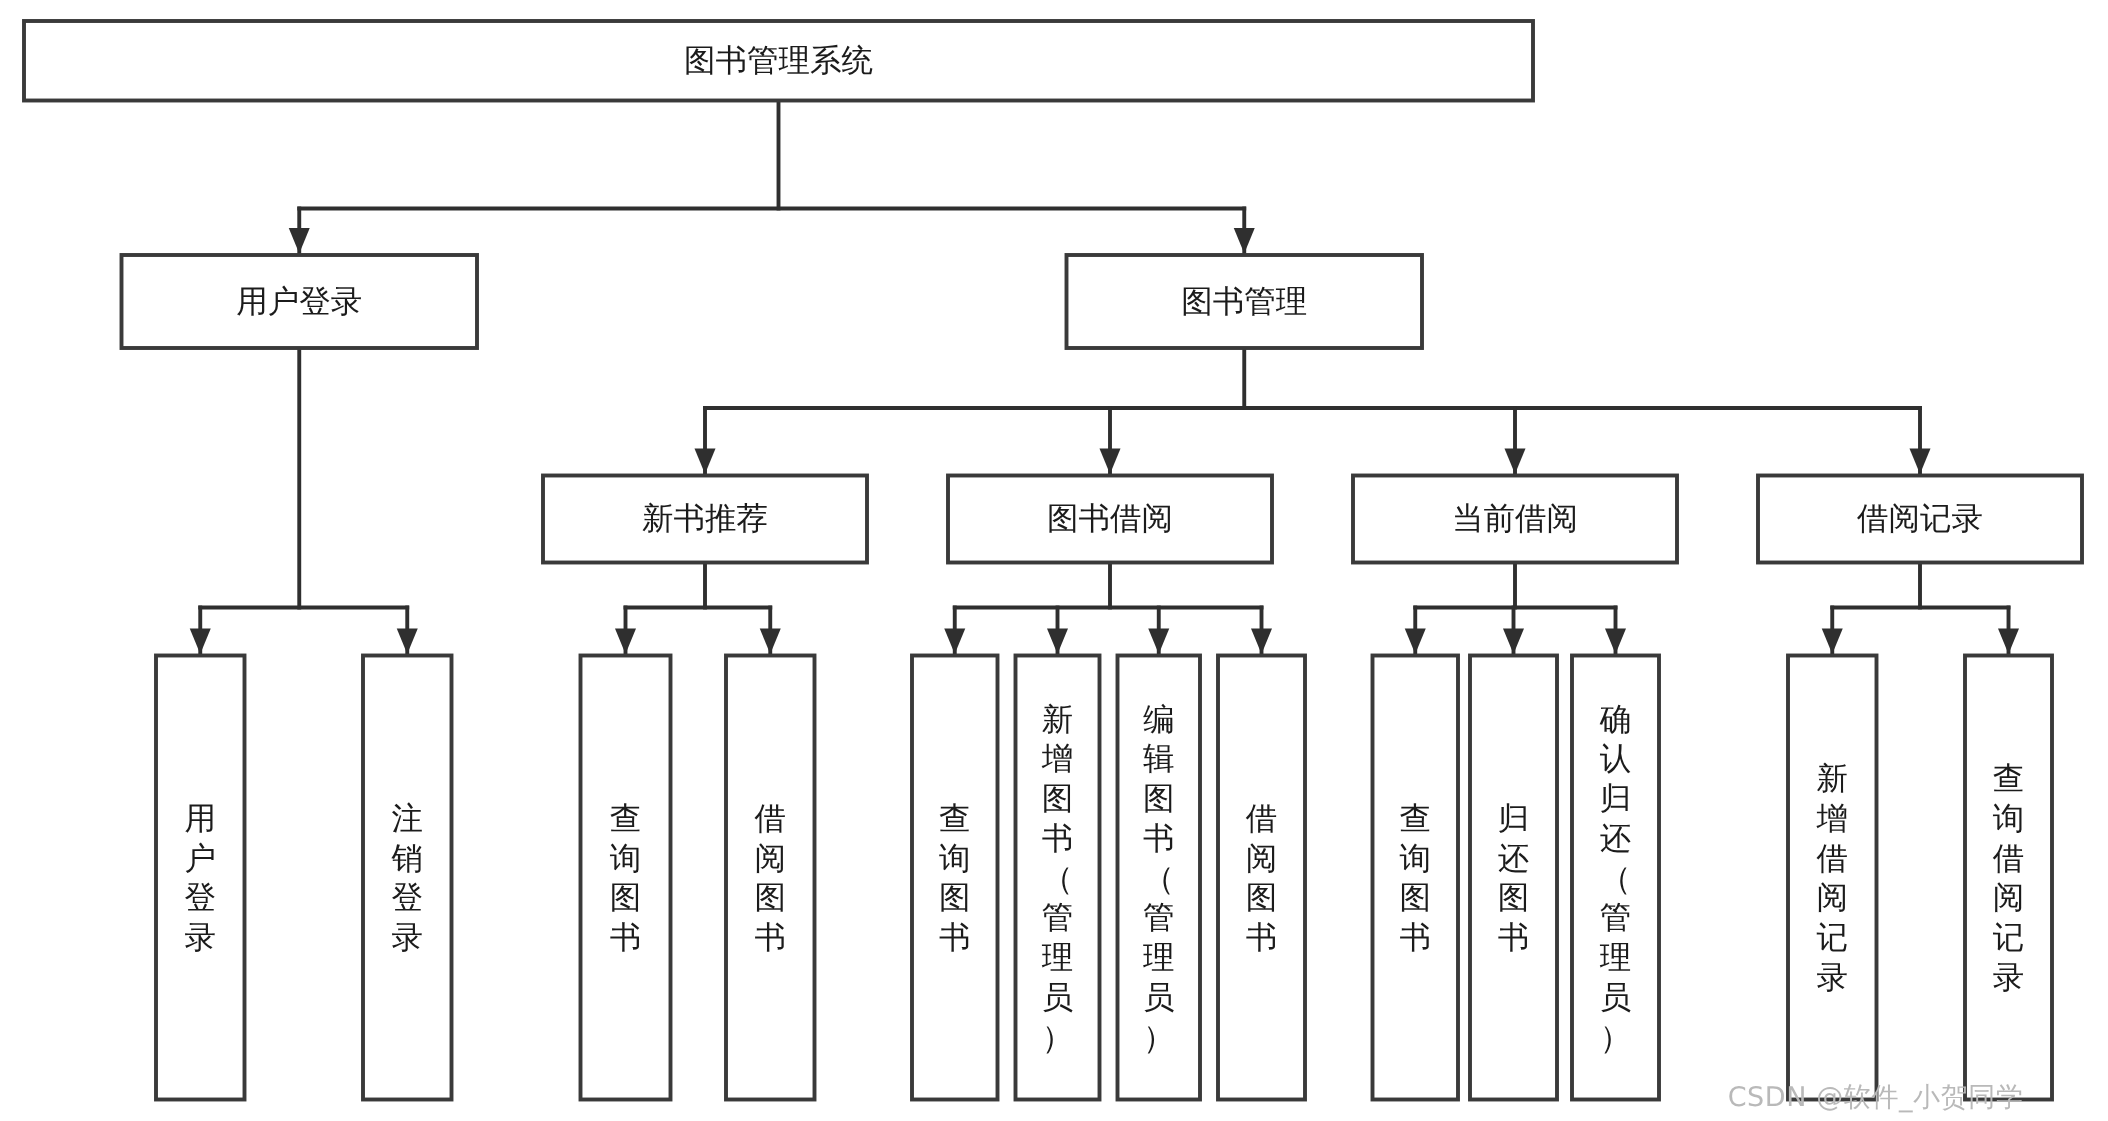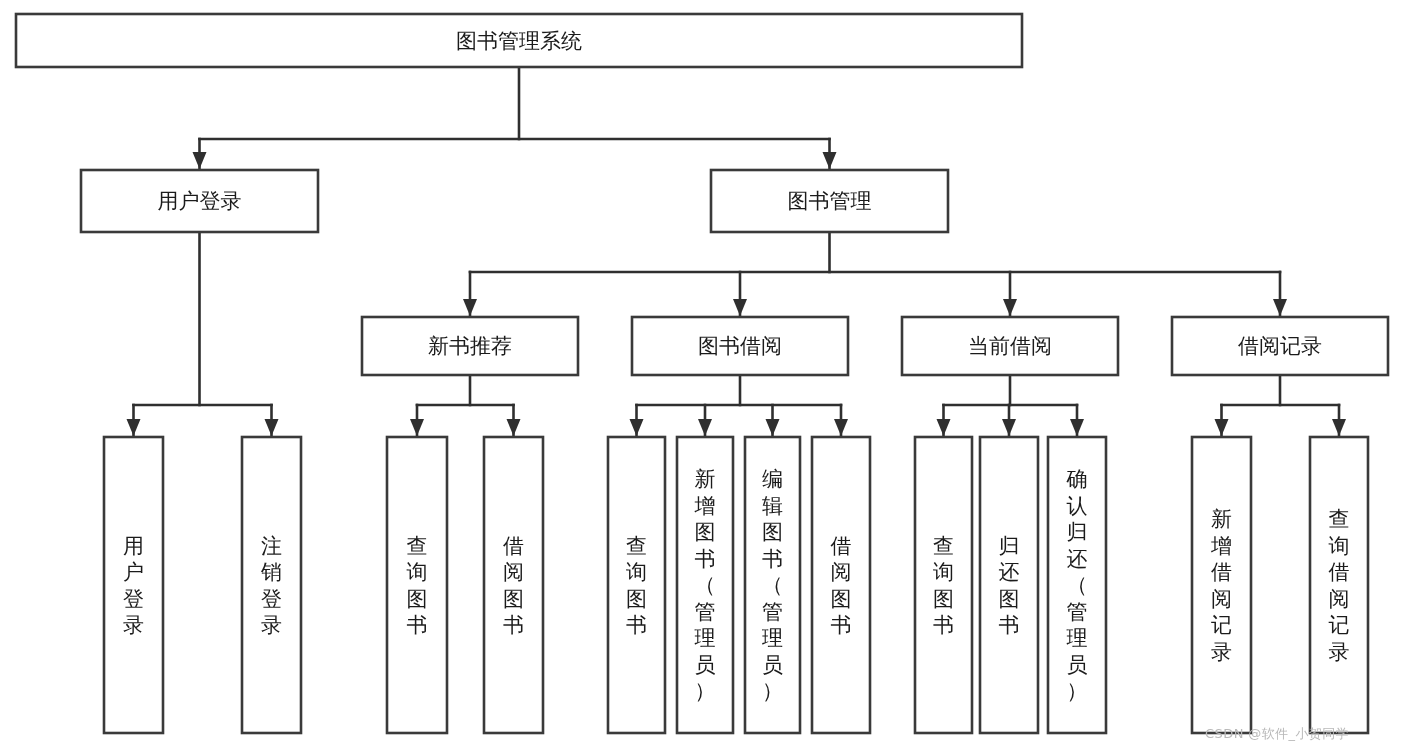--- a/index.html
+++ b/index.html
@@ -53,21 +53,21 @@
     font-family: "DejaVu Sans", "Liberation Sans", sans-serif;
     font-size: 21px;
     fill: #1b1b1b;
     text-anchor: middle;
   }
   .watermark-text {
     position: absolute;
     right: 6px;
     bottom: 4px;
     font-family: "DejaVu Sans", "Liberation Sans", sans-serif;
-    font-size: 13px;
+    font-size: 18px;
     color: #b9b9b9;
     letter-spacing: 0.4px;
     white-space: nowrap;
     user-select: none;
   }
 </style>
 </head>
 <body>
 
 <div id="diagram-root">

